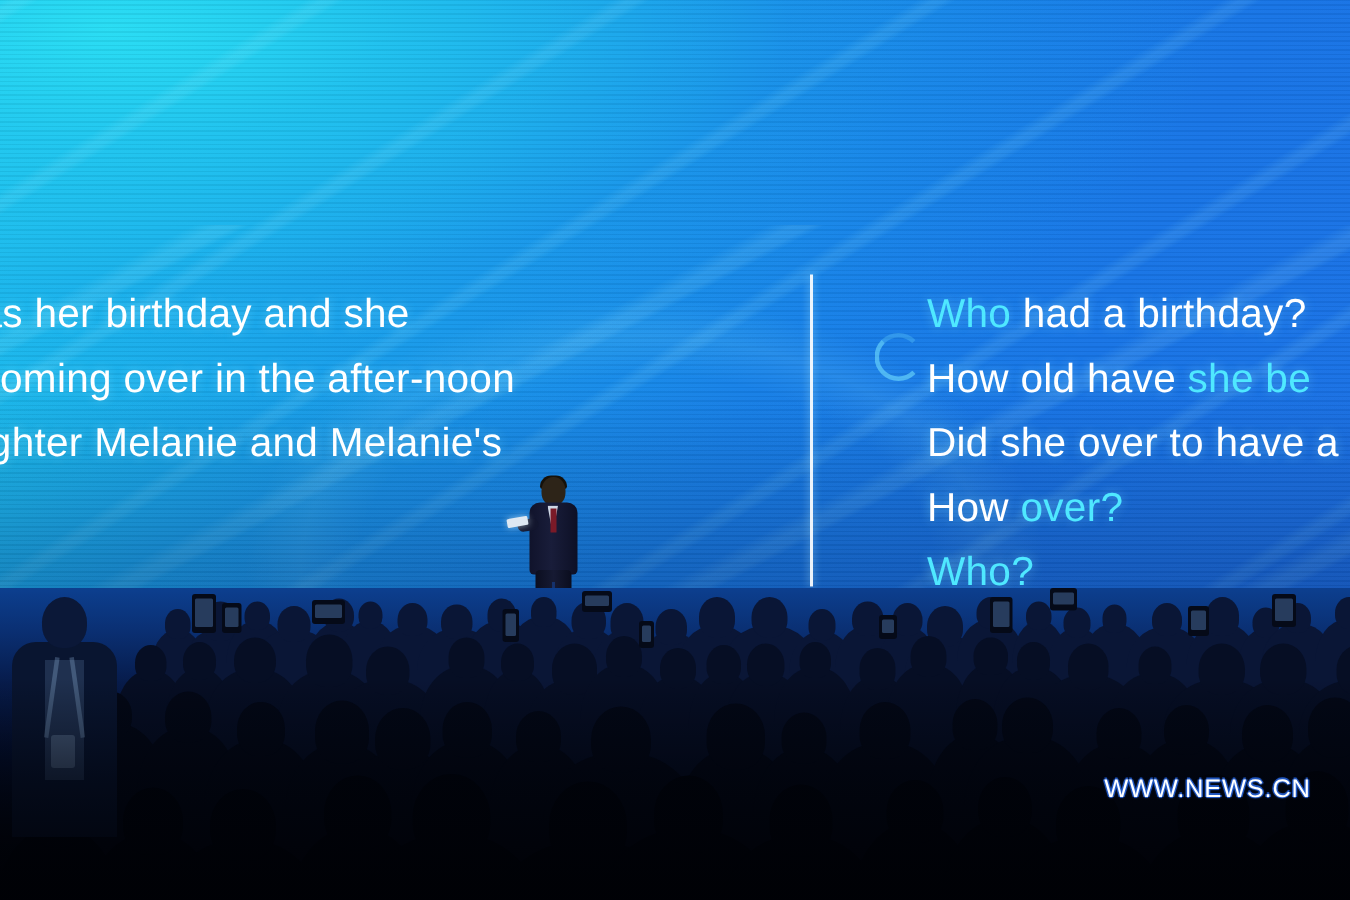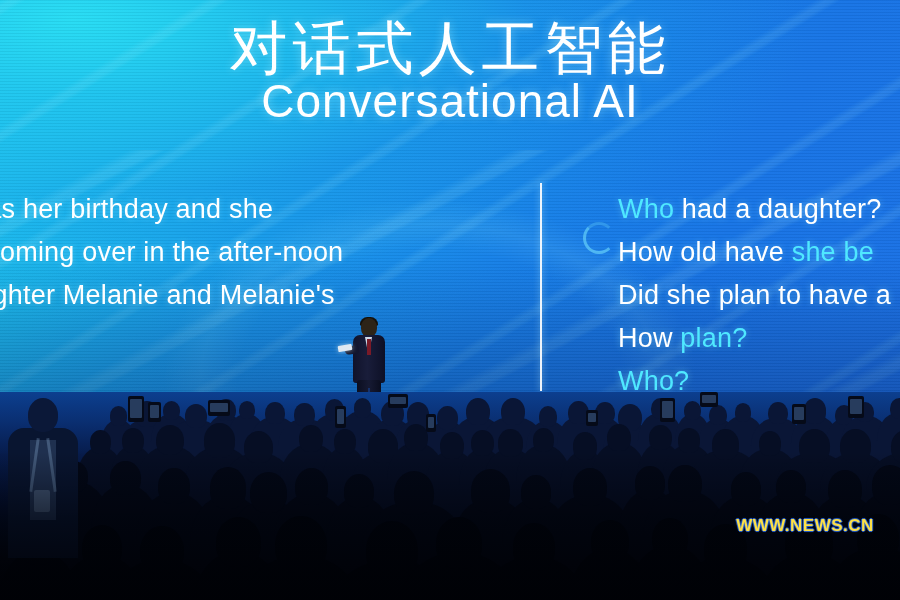--- a/index.html
+++ b/index.html
@@ -311,57 +311,53 @@
     color: #ffffff;
     letter-spacing: 3px;
     text-shadow:
       0 0 2px #2f6fe0, 0 0 5px #2f6fe0,
       -1px -1px 0 #1d4fb5, 1px -1px 0 #1d4fb5,
       -1px 1px 0 #1d4fb5, 1px 1px 0 #1d4fb5;
   }
   .wm-url {
     margin-top: 5px;
     font-size: 17px;
-    font-weight: 700;
-    color: #fde047;
+    font-weight: 400;
+    color: #ffffff;
     letter-spacing: 0.5px;
     text-shadow: 0 0 2px #2f6fe0, -1px 0 0 #1d4fb5, 1px 0 0 #1d4fb5, 0 -1px 0 #1d4fb5, 0 1px 0 #1d4fb5;
   }
 </style>
 </head>
 <body>
 
 <div id="stage">
 
   <div class="screen"></div>
   <div class="streaks"></div>
   <div class="streaks2"></div>
   <div class="ring-glow"></div>
   <div class="screen-shade"></div>
   <div class="scanlines"></div>
 
-  <div class="slide-title">
-    <div class="title-cn">对话式人工智能</div>
-    <div class="title-en">Conversational AI</div>
-  </div>
 
   <div class="divider"></div>
   <div class="arc-mark"></div>
 
   <div class="col col-left" id="left-col">
       <div class="line">ay was her birthday and she</div>
       <div class="line">was coming over in the after-noon</div>
       <div class="line">r daughter Melanie and Melanie's</div>
     </div>
 
   <div class="col col-right" id="right-col">
-      <div class="line"><span class="hl">Who </span><span>had a daughter?</span></div>
+      <div class="line"><span class="hl">Who </span><span>had a birthday?</span></div>
       <div class="line"><span>How old have </span><span class="hl">she be</span></div>
-      <div class="line"><span>Did she plan to have a</span></div>
-      <div class="line"><span>How </span><span class="hl">plan?</span></div>
+      <div class="line"><span>Did she over to have a</span></div>
+      <div class="line"><span>How </span><span class="hl">over?</span></div>
       <div class="line"><span class="hl">Who?</span></div>
     </div>
 
   <div class="podium"></div>
   <div class="speaker">
     <div class="sp-hair"></div>
     <div class="sp-head"></div>
     <div class="sp-body"></div>
     <div class="sp-shirt"></div>
     <div class="sp-tie"></div>

